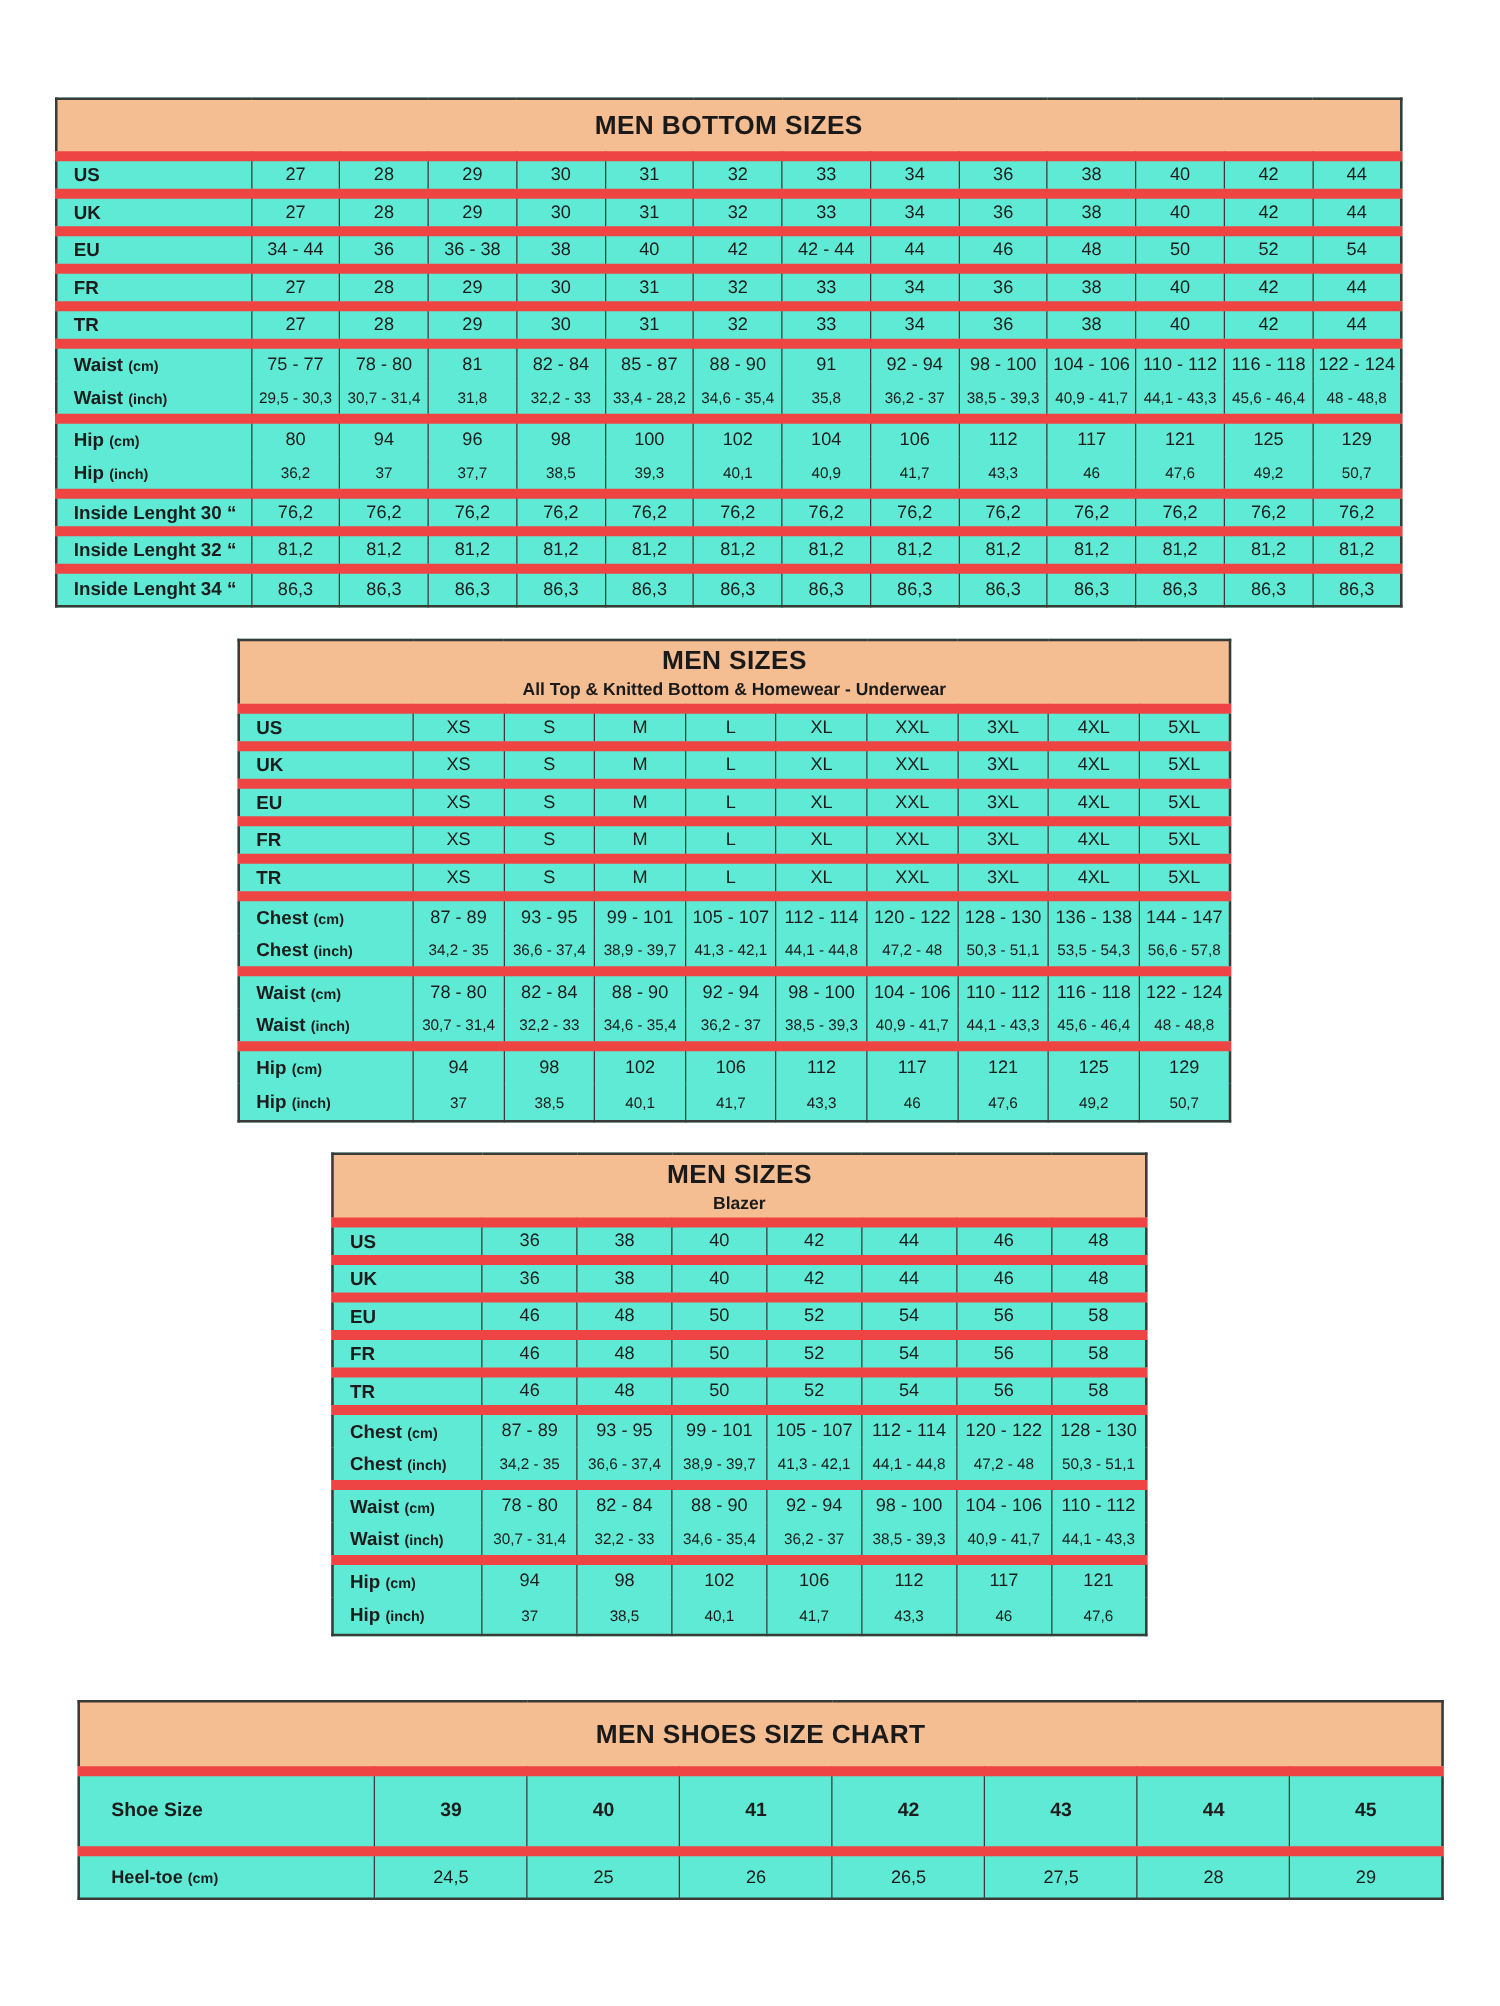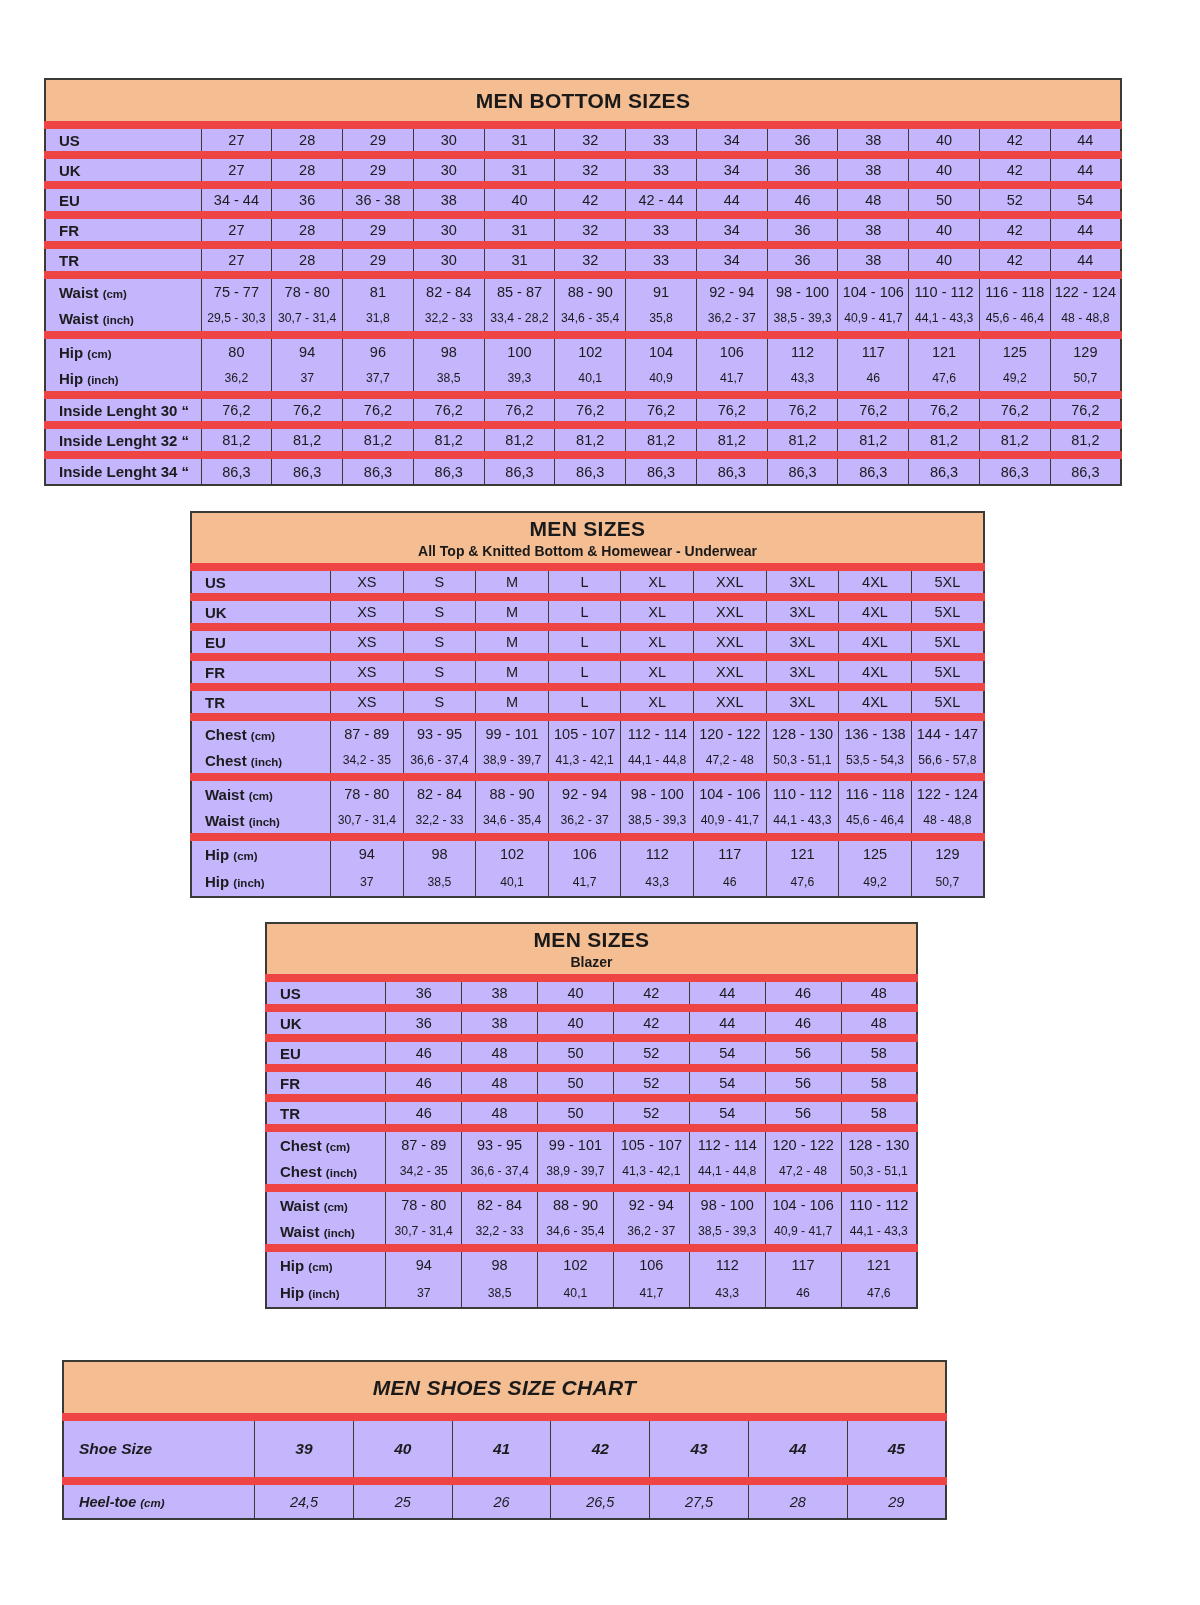--- a/index.html
+++ b/index.html
@@ -12,21 +12,21 @@
     color: #1c1c1c;
     -webkit-font-smoothing: antialiased;
   }
   main { position: absolute; inset: 0; }
 
   table.sheet {
     position: absolute;
     border-collapse: collapse;
     table-layout: fixed;
     border: 2px solid #3a3a36;
-    background: #c4b5fd;
+    background: #5eead4;
   }
   .sheet thead { border-bottom: 2px solid #3a3a36; }
   .sheet tbody { border-top: 8px solid #ef4444; }
   .sheet td { border-left: 1.5px solid #3a3a36; vertical-align: middle; padding: 0 2px; }
   .sheet td.label-cell { border-left: none; text-align: left; font-weight: bold; font-size: 15px; padding-left: 13px; white-space: nowrap; }
   .sheet td.val { text-align: center; font-size: 14.5px; white-space: nowrap; }
   .sheet tr.small td.val { font-size: 12.2px; }
   .unit { font-size: 11.5px; font-weight: bold; }
 
   .title-cell {
@@ -50,24 +50,24 @@
   .t2 td { height: 30px; }
   .t2 col.c-label { width: 17.6%; }
 
   
   .t3 { left: 265px; top: 922px; width: 653px; }
   .t3 .title-cell { height: 52px; }
   .t3 td { height: 30px; }
   .t3 col.c-label { width: 18.4%; }
 
   
-  .t4 { left: 62px; top: 1360px; width: 885px; font-style: italic; }
+  .t4 { left: 62px; top: 1360px; width: 1093px; }
   .t4 .title-cell { height: 56px; }
   .t4 col.c-label { width: 21.7%; }
-  .t4 td.label-cell { font-size: 16px; padding-left: 15px; }
+  .t4 td.label-cell { font-size: 16px; padding-left: 25px; }
   .t4 tbody:nth-of-type(1) td { height: 64px; font-weight: bold; font-size: 15.5px; }
   .t4 tbody:nth-of-type(2) td { height: 38px; font-size: 14.5px; }
 </style>
 </head>
 <body>
 
 <main>
   <table class="sheet t1">
       <colgroup>
         <col class="c-label">

